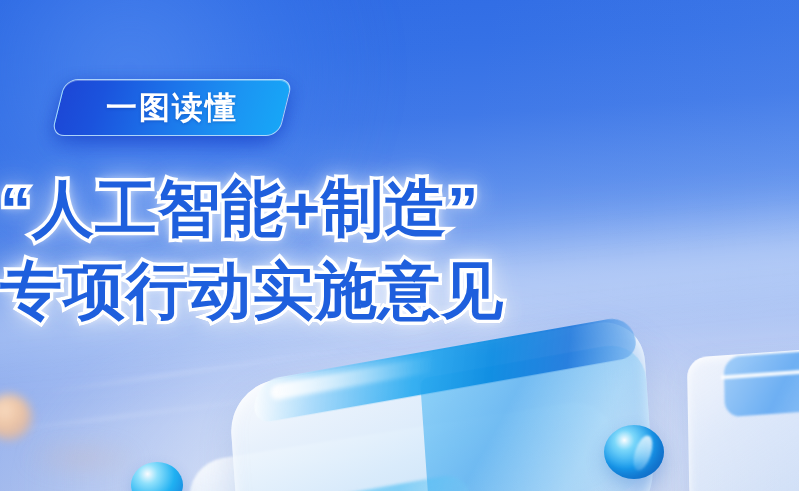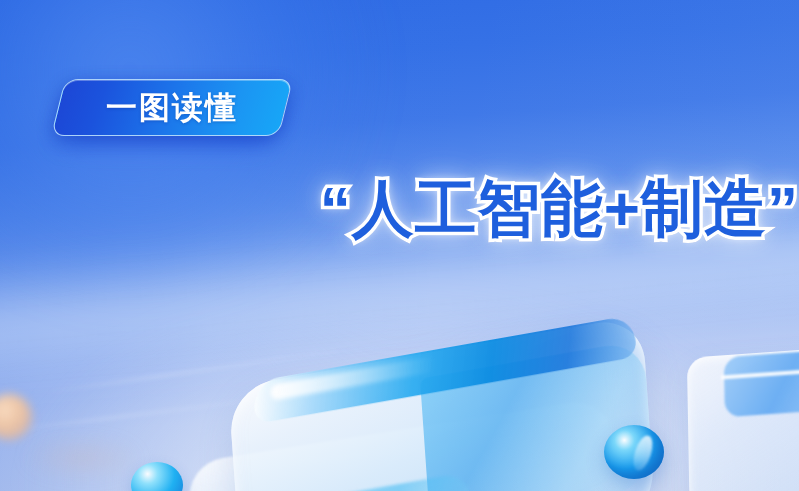--- a/index.html
+++ b/index.html
@@ -356,21 +356,21 @@
     white-space: nowrap;
     text-shadow: 0 1px 3px rgba(10,45,150,0.35);
   }
 
   
   .title-block {
     position: absolute;
     left: 0;
     right: 0;
     top: 168px;
-    text-align: right;
+    text-align: left;
     pointer-events: none;
   }
   .title-line {
     display: block;
     font-size: 62px;
     font-weight: 900;
     line-height: 1.32;
     letter-spacing: 1px;
     white-space: nowrap;
     color: #1e5fdd;
@@ -431,15 +431,16 @@
 
   <div class="badge-wrap">
     <div class="badge-shadow"></div>
     <div class="badge">
       <span class="badge-text">一图读懂</span>
     </div>
   </div>
 
   <div class="title-block">
     <span class="title-line l1">“人工智能+制造”</span>
+    <span class="title-line l2">专项行动实施意见</span>
   </div>
 
 </div>
 
 </body></html>

